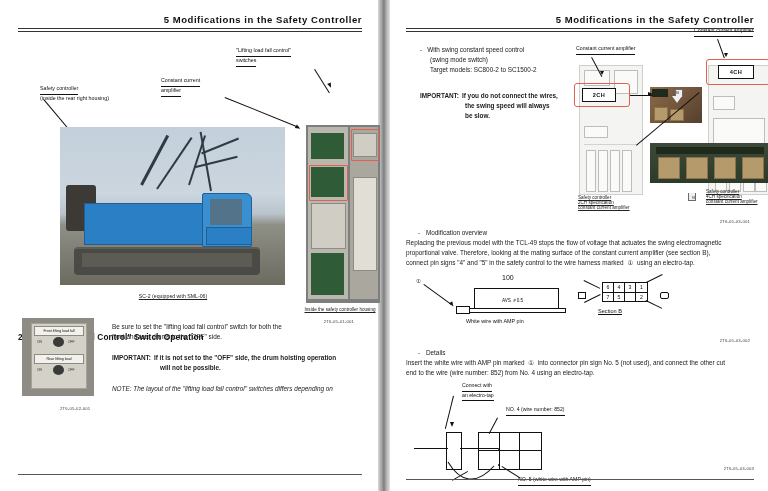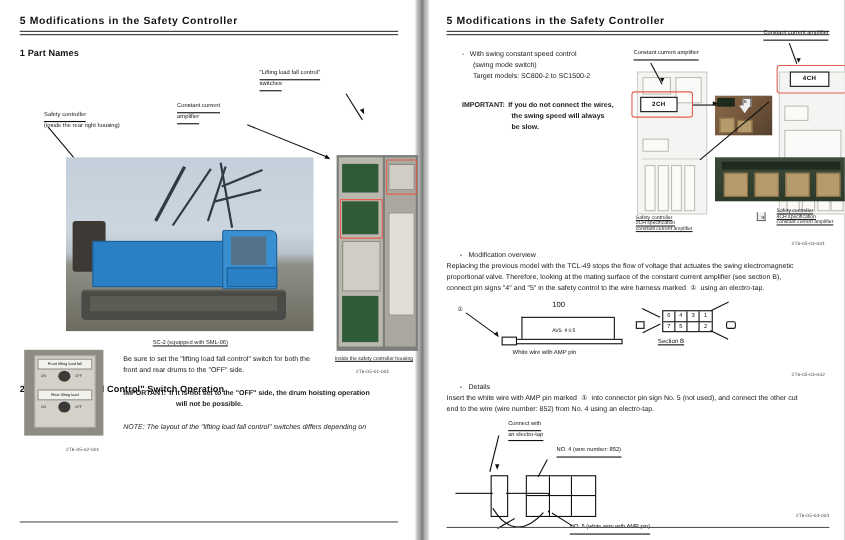--- a/index.html
+++ b/index.html
@@ -12,21 +12,21 @@
   .spread{display:flex;width:768px;height:491px;}
   .page{
     position:relative;background:#ffffff;height:491px;
     box-sizing:border-box;
   }
   .page.left{width:378px;padding:14px 16px 0 18px;}
   .gutter{width:12px;height:491px;background:linear-gradient(to right,#d8d8d8 0%,#9a9a9a 35%,#7c7c7c 50%,#a8a8a8 65%,#e2e2e2 100%);}
   .page.right{width:378px;padding:14px 14px 0 16px;}
 
   .pg-head{
-    text-align:left;font-weight:bold;font-size:9.5px;
+    text-align:right;font-weight:bold;font-size:9.5px;
     letter-spacing:.55px;color:#111;padding-bottom:3px;
   }
   .rule2{border-top:1.6px solid #333;border-bottom:.9px solid #333;height:2.4px;margin-bottom:11px;}
 
   .sec-title{font-weight:bold;font-size:8.3px;color:#111;margin:0 0 6px 0;letter-spacing:.1px;}
   .sec-title.r{font-size:8.1px;}
 
   
   .txt{font-size:6.4px;color:#1a1a1a;line-height:1.55;}
   .txt.b{font-weight:bold;}
@@ -129,21 +129,20 @@
 </head>
 <body>
 
 <div class="spread">
 
   <div class="page left">
 
     <div class="pg-head">5 Modifications in the Safety Controller</div>
     <div class="rule2"></div>
 
-    <div class="sec-title">1 Part Names</div>
 
     <div class="l-fig">
 
       <div class="callout" style="left:218px;top:4px;width:110px;">
         <span class="cunder">"Lifting load fall control"</span><br>
         <span class="cunder">switches</span>
       </div>
       <div class="cline" style="left:297px;top:26px;width:28px;transform:rotate(58deg);"></div>
       <div class="arrowhead" style="left:310px;top:40px;border-left:2.4px solid transparent;border-right:2.4px solid transparent;border-top:5px solid #111;transform:rotate(-25deg);"></div>
 

